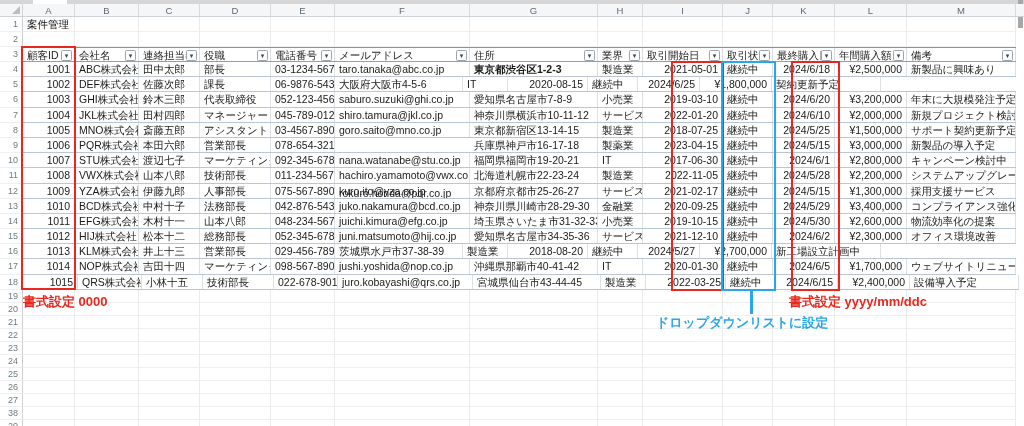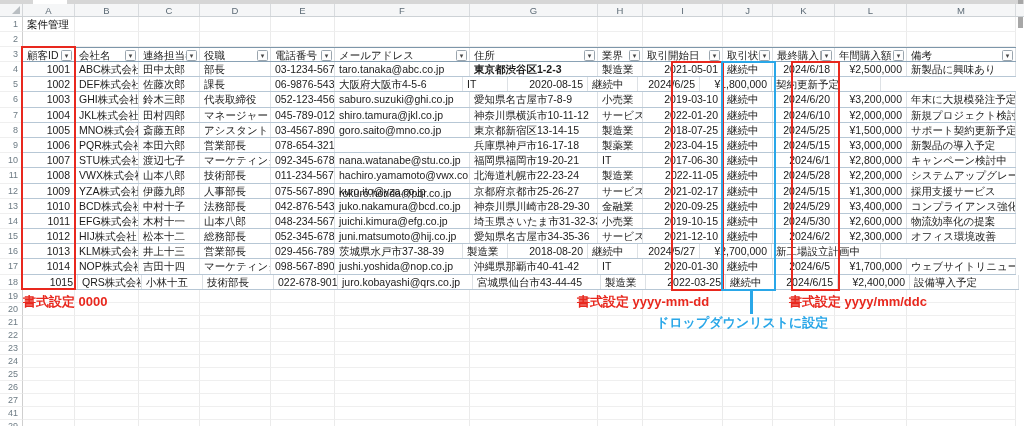--- a/index.html
+++ b/index.html
@@ -550,21 +550,21 @@
           <div class="cell" style="width: 128px;"></div>
           <div class="cell" style="width: 45px;"></div>
           <div class="cell" style="width: 80px;"></div>
           <div class="cell" style="width: 50px;"></div>
           <div class="cell" style="width: 62px;"></div>
           <div class="cell" style="width: 72px;"></div>
           <div class="cell" style="width: 109px;"></div>
         </div>
       </div>
       <div class="r faintrow" style="height: 13px; line-height: 13px;">
-        <div class="rn">41</div>
+        <div class="rn">38</div>
         <div class="cells">
           <div class="cell" style="width: 52px;"></div>
           <div class="cell" style="width: 64px;"></div>
           <div class="cell" style="width: 61px;"></div>
           <div class="cell" style="width: 71px;"></div>
           <div class="cell" style="width: 64px;"></div>
           <div class="cell" style="width: 135px;"></div>
           <div class="cell" style="width: 128px;"></div>
           <div class="cell" style="width: 45px;"></div>
           <div class="cell" style="width: 80px;"></div>
@@ -594,16 +594,15 @@
       </div>
     </div>
 
   <div class="box box-red" style="left:21px;top:46px;width:55px;height:244px;"></div>
   <div class="box box-red" style="left:671px;top:61px;width:53px;height:230px;"></div>
   <div class="box box-blue" style="left:721px;top:61px;width:55px;height:230px;"></div>
   <div class="box box-red" style="left:791px;top:61px;width:49px;height:230px;"></div>
   <div class="connector" style="left:750px;top:291px;height:23px;"></div>
 
   <div class="note note-red" style="left:23px;top:293px;">書式設定 0000</div>
-  <div class="note note-red" style="left:577px;top:293px;">書式設定 yyyy-mm-dd</div>
   <div class="note note-red" style="left:789px;top:293px;">書式設定 yyyy/mm/ddc</div>
   <div class="note note-blue" style="left:656px;top:314px;">ドロップダウンリストに設定</div>
 </div>
 
 </body></html>

